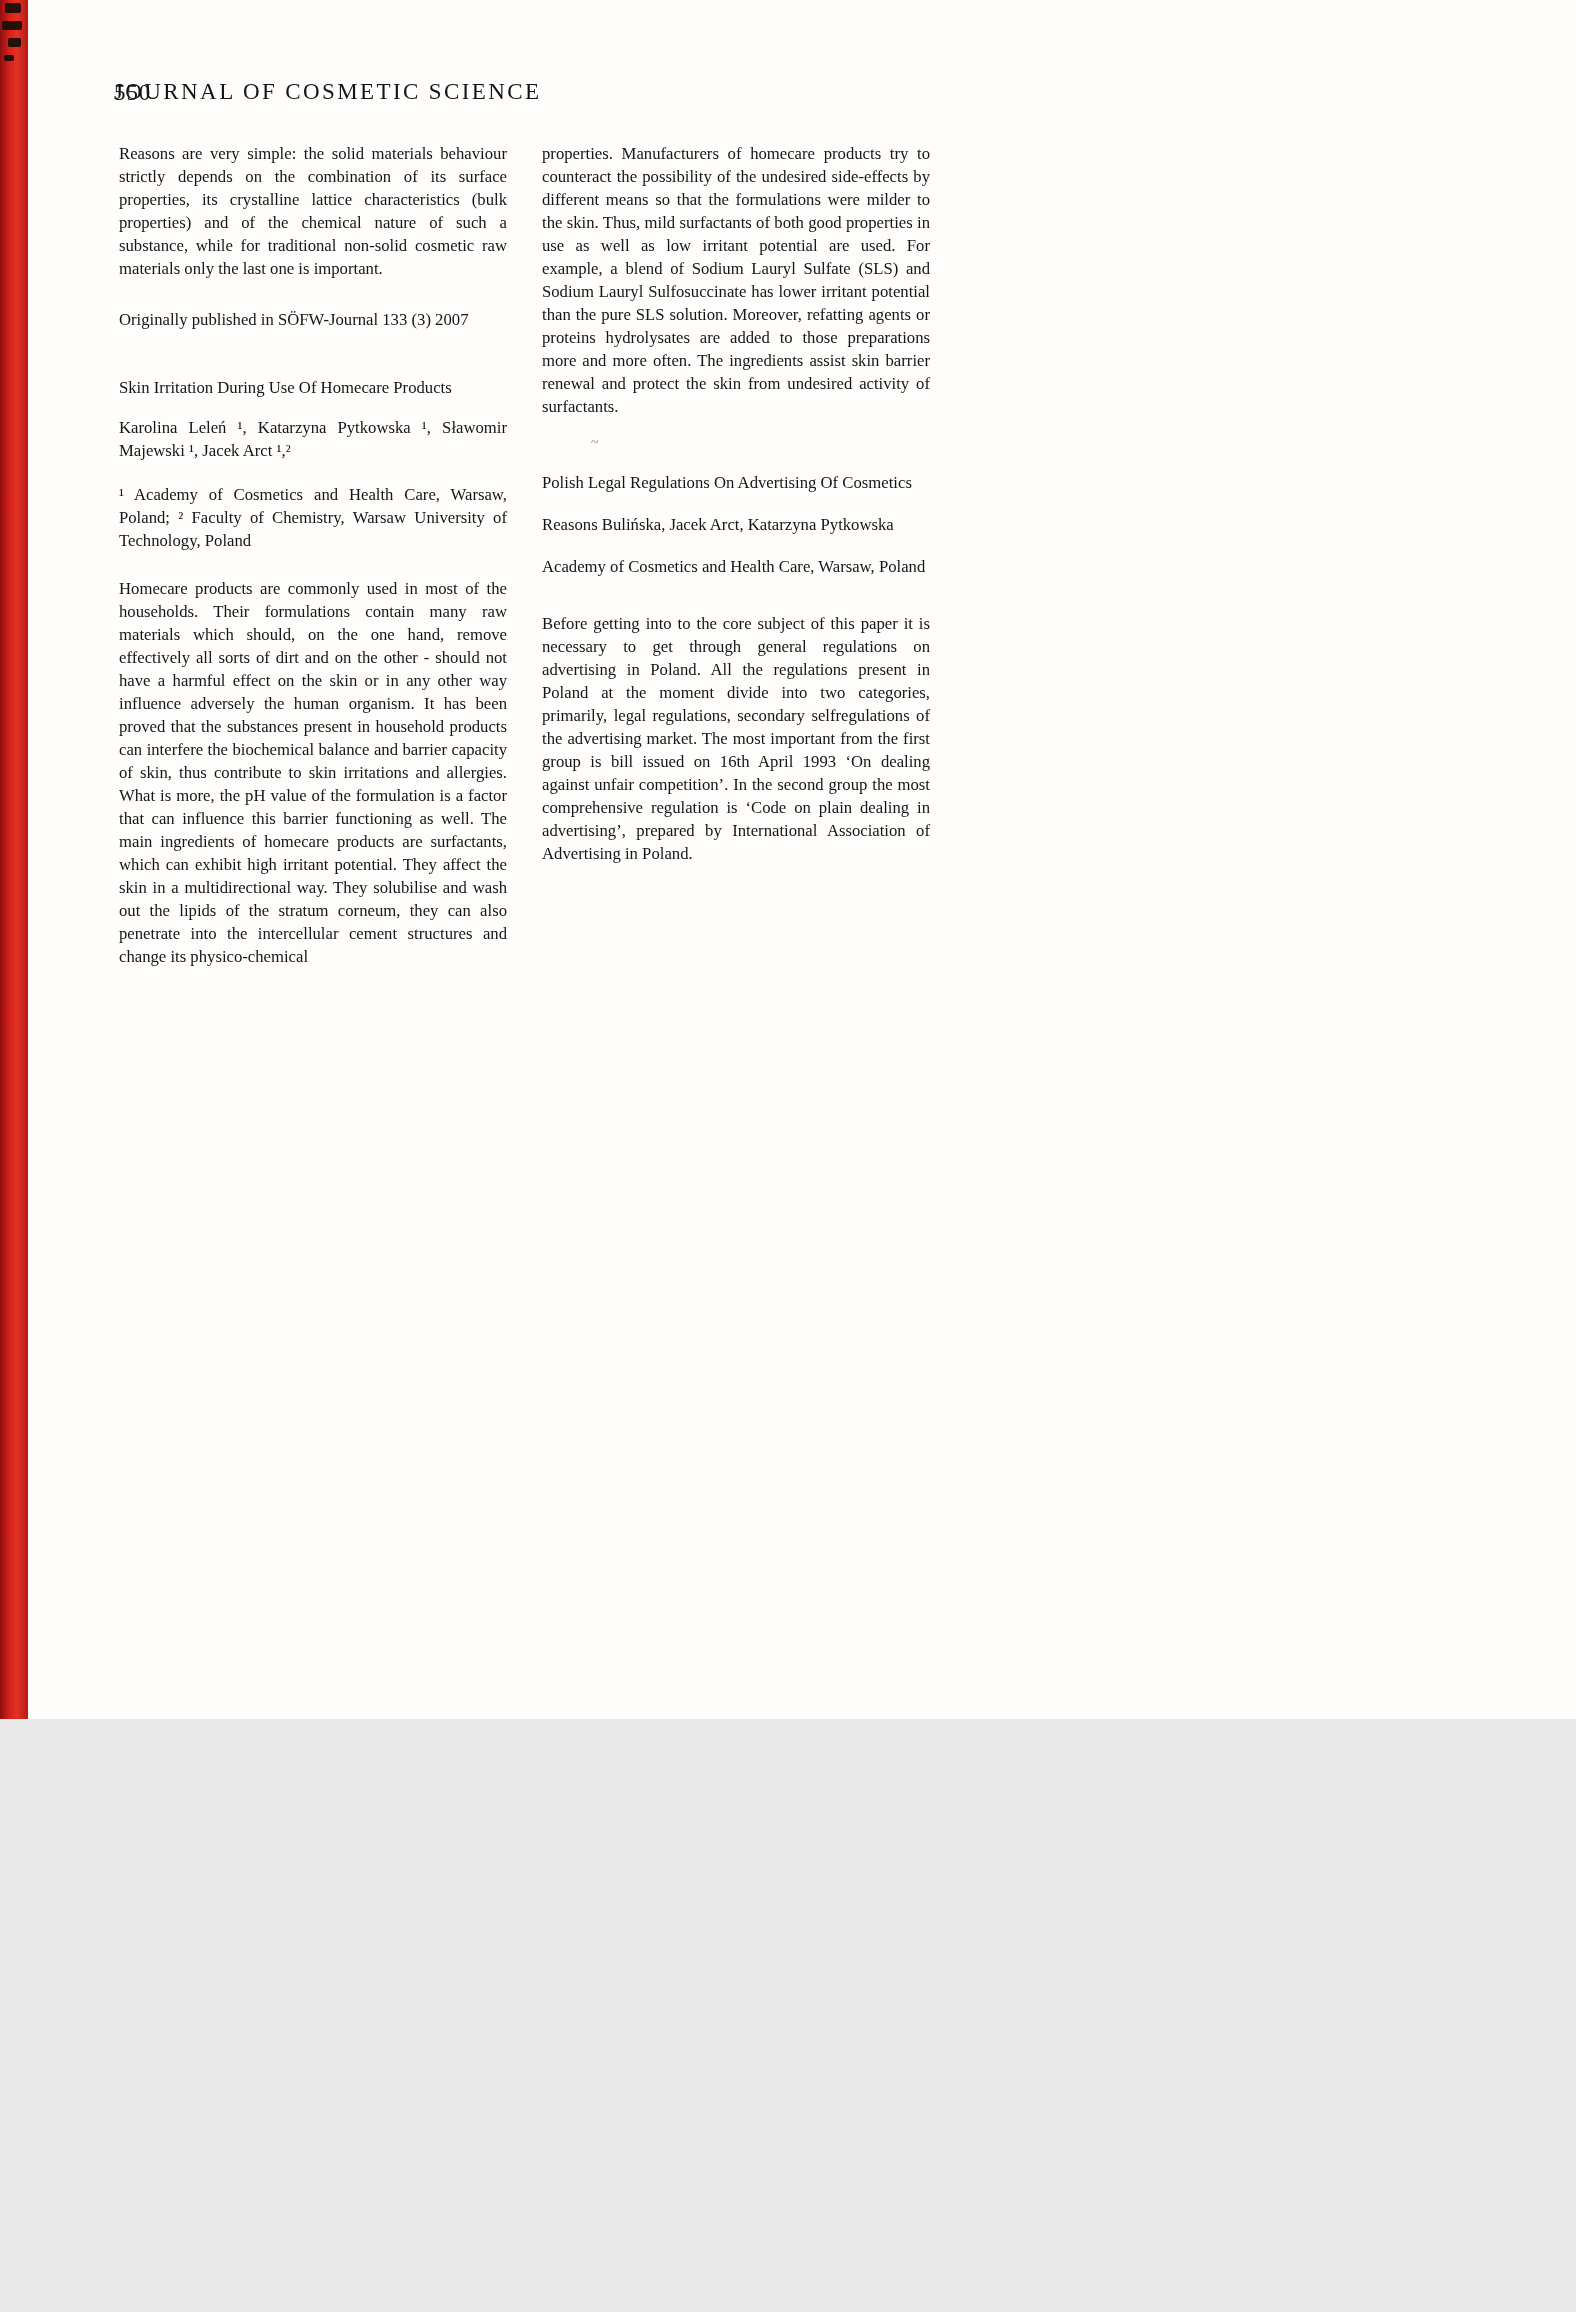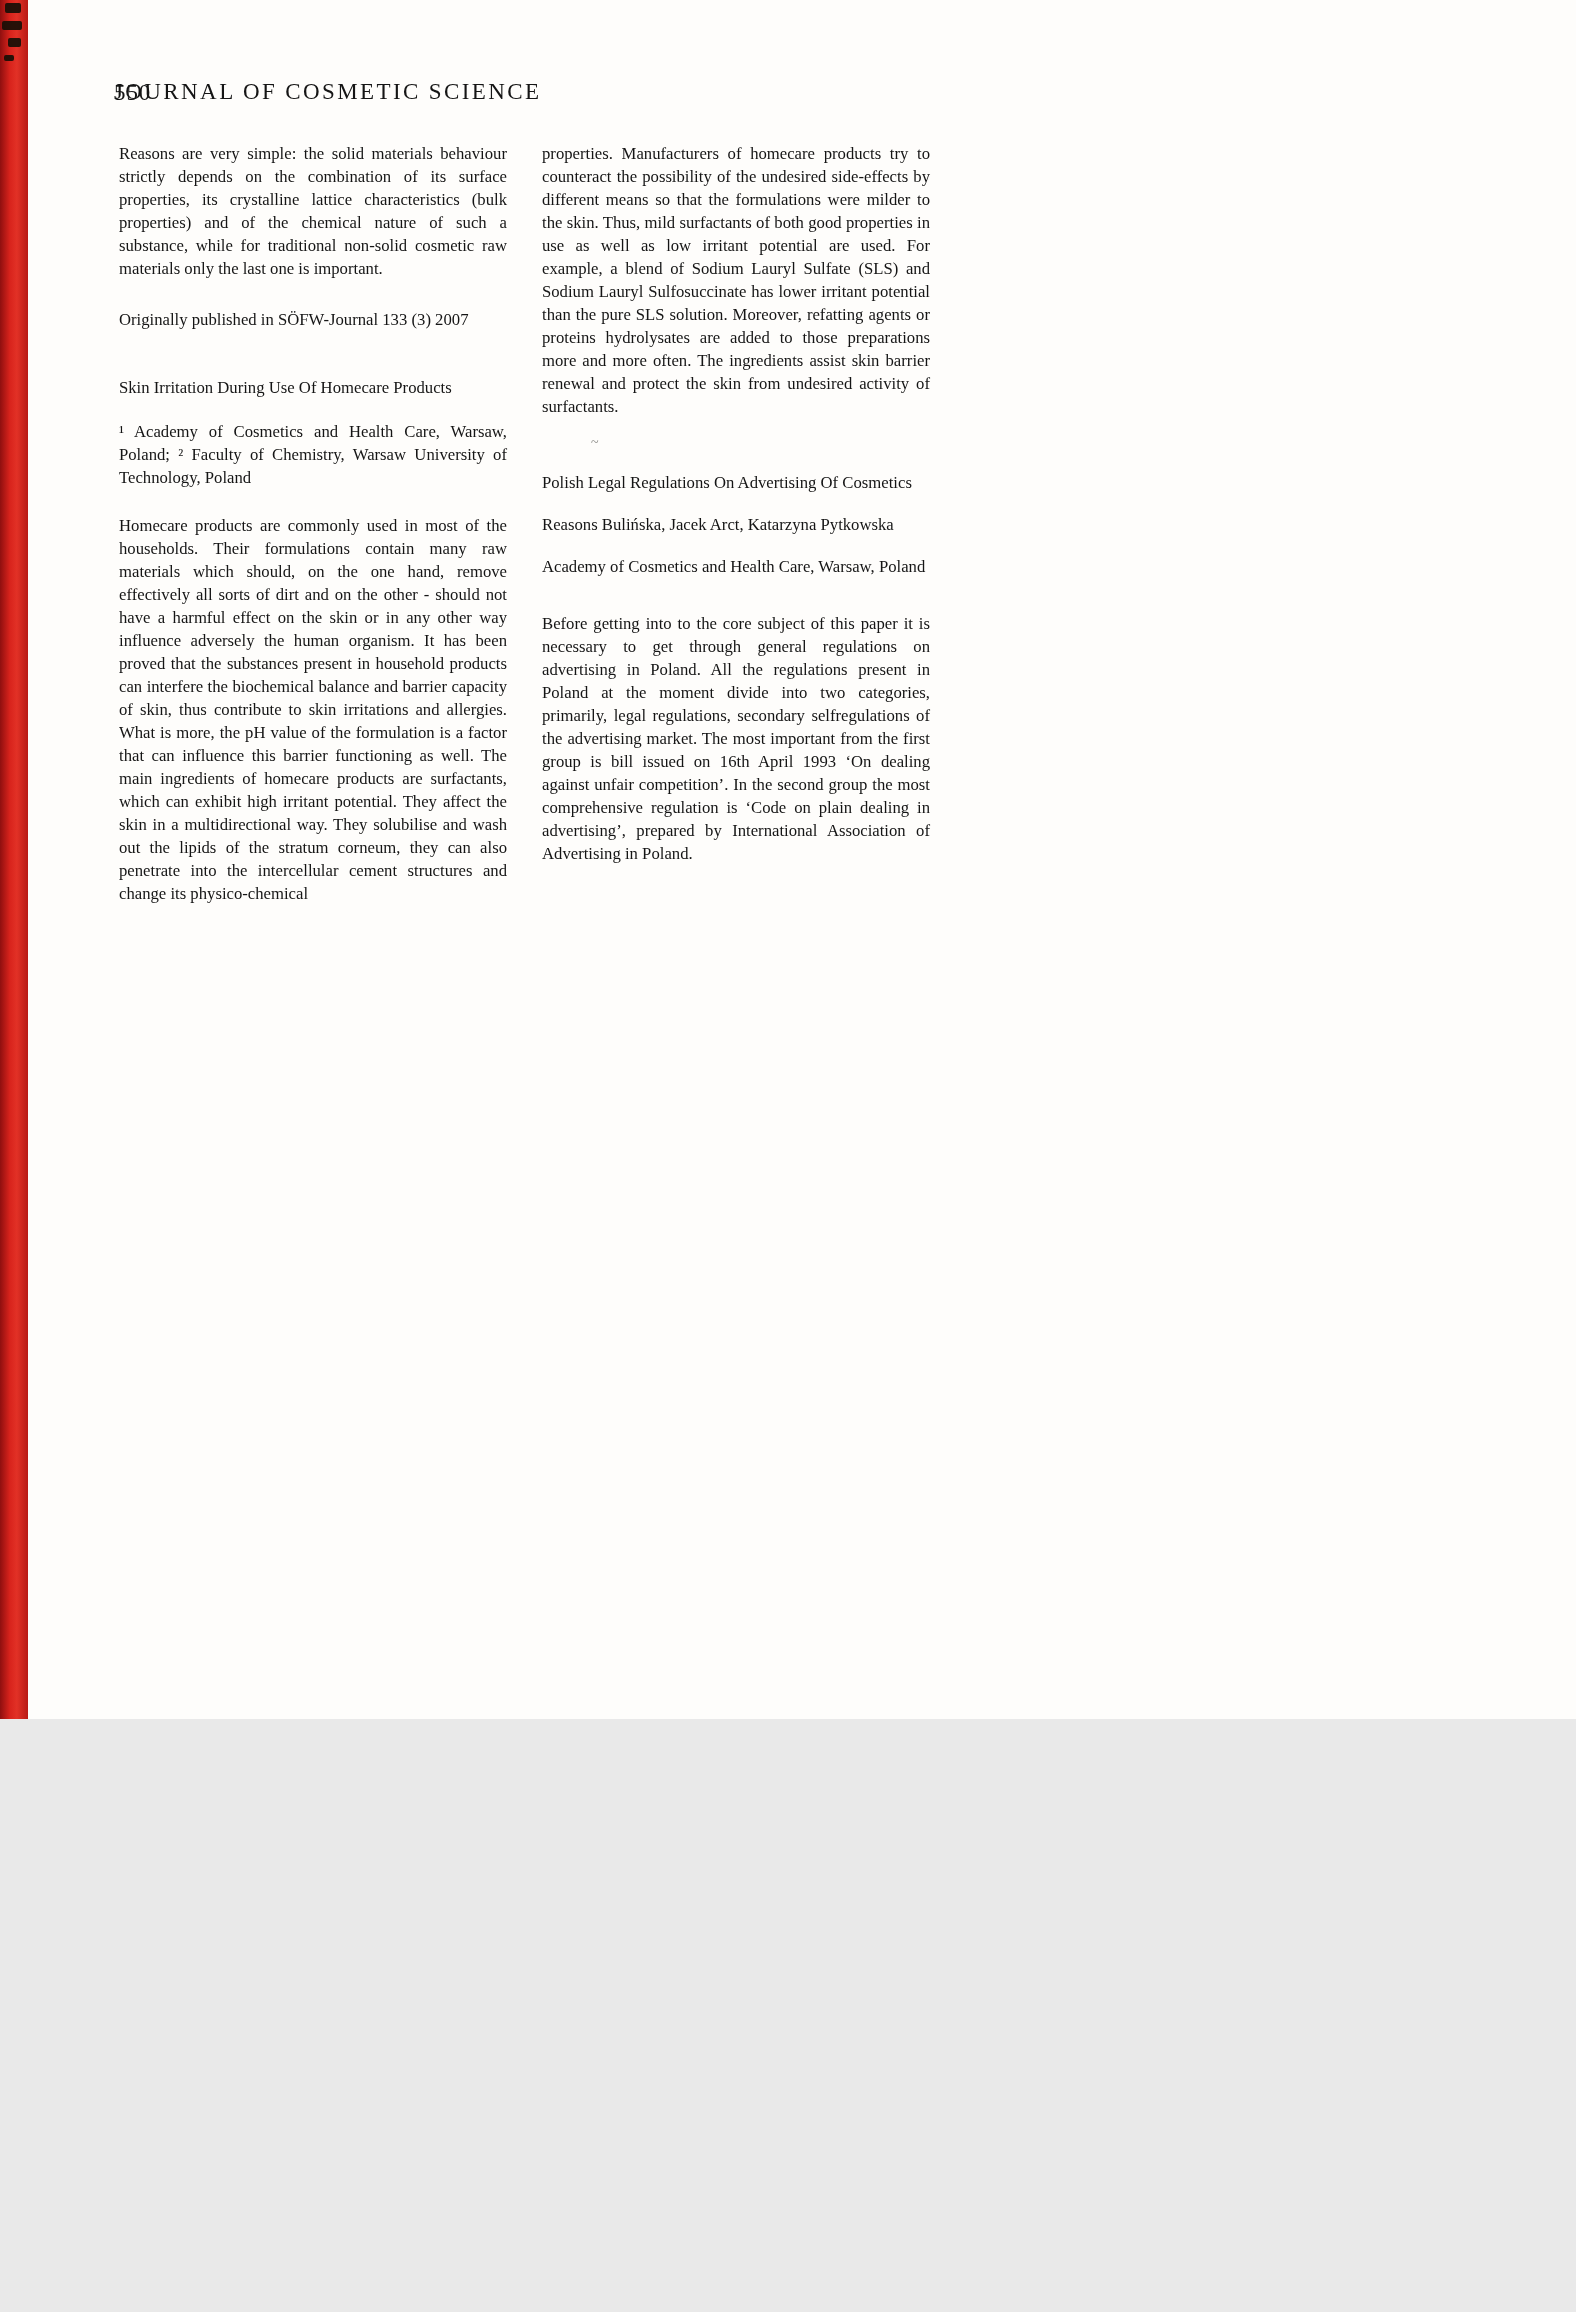--- a/index.html
+++ b/index.html
@@ -84,20 +84,21 @@
 
   <div class="header">
     <span class="page-number">550</span>
     <div class="journal-title">JOURNAL OF COSMETIC SCIENCE</div>
   </div>
 
   <div class="col col-left">
     <div class="block">Reasons are very simple: the solid materials behaviour strictly depends on the combination of its surface properties, its crystalline lattice characteristics (bulk properties) and of the chemical nature of such a substance, while for traditional non-solid cosmetic raw materials only the last one is important.</div>
     <div class="block mt30">Originally published in SÖFW-Journal 133 (3) 2007</div>
     <div class="block mt48">Skin Irritation During Use Of Homecare Products</div>
+    <div class="block mt18">Karolina Leleń ¹, Katarzyna Pytkowska ¹, Sławomir Majewski ¹, Jacek Arct ¹,²</div>
     <div class="block mt22">¹ Academy of Cosmetics and Health Care, Warsaw, Poland; ² Faculty of Chemistry, Warsaw University of Technology, Poland</div>
     <div class="block mt26">Homecare products are commonly used in most of the households. Their formulations contain many raw materials which should, on the one hand, remove effectively all sorts of dirt and on the other - should not have a harmful effect on the skin or in any other way influence adversely the human organism. It has been proved that the substances present in household products can interfere the biochemical balance and barrier capacity of skin, thus contribute to skin irritations and allergies. What is more, the pH value of the formulation is a factor that can influence this barrier functioning as well. The main ingredients of homecare products are surfactants, which can exhibit high irritant potential. They affect the skin in a multidirectional way. They solubilise and wash out the lipids of the stratum corneum, they can also penetrate into the intercellular cement structures and change its physico-chemical</div>
   </div>
 
   <div class="col col-right">
     <div class="block">properties. Manufacturers of homecare products try to counteract the possibility of the undesired side-effects by different means so that the formulations were milder to the skin. Thus, mild surfactants of both good properties in use as well as low irritant potential are used. For example, a blend of Sodium Lauryl Sulfate (SLS) and Sodium Lauryl Sulfosuccinate has lower irritant potential than the pure SLS solution. Moreover, refatting agents or proteins hydrolysates are added to those preparations more and more often. The ingredients assist skin barrier renewal and protect the skin from undesired activity of surfactants.</div>
     <div class="artifact">~</div>
     <div class="block mt18">Polish Legal Regulations On Advertising Of Cosmetics</div>
     <div class="block mt20">Reasons Bulińska, Jacek Arct, Katarzyna Pytkowska</div>
     <div class="block mt20">Academy of Cosmetics and Health Care, Warsaw, Poland</div>

